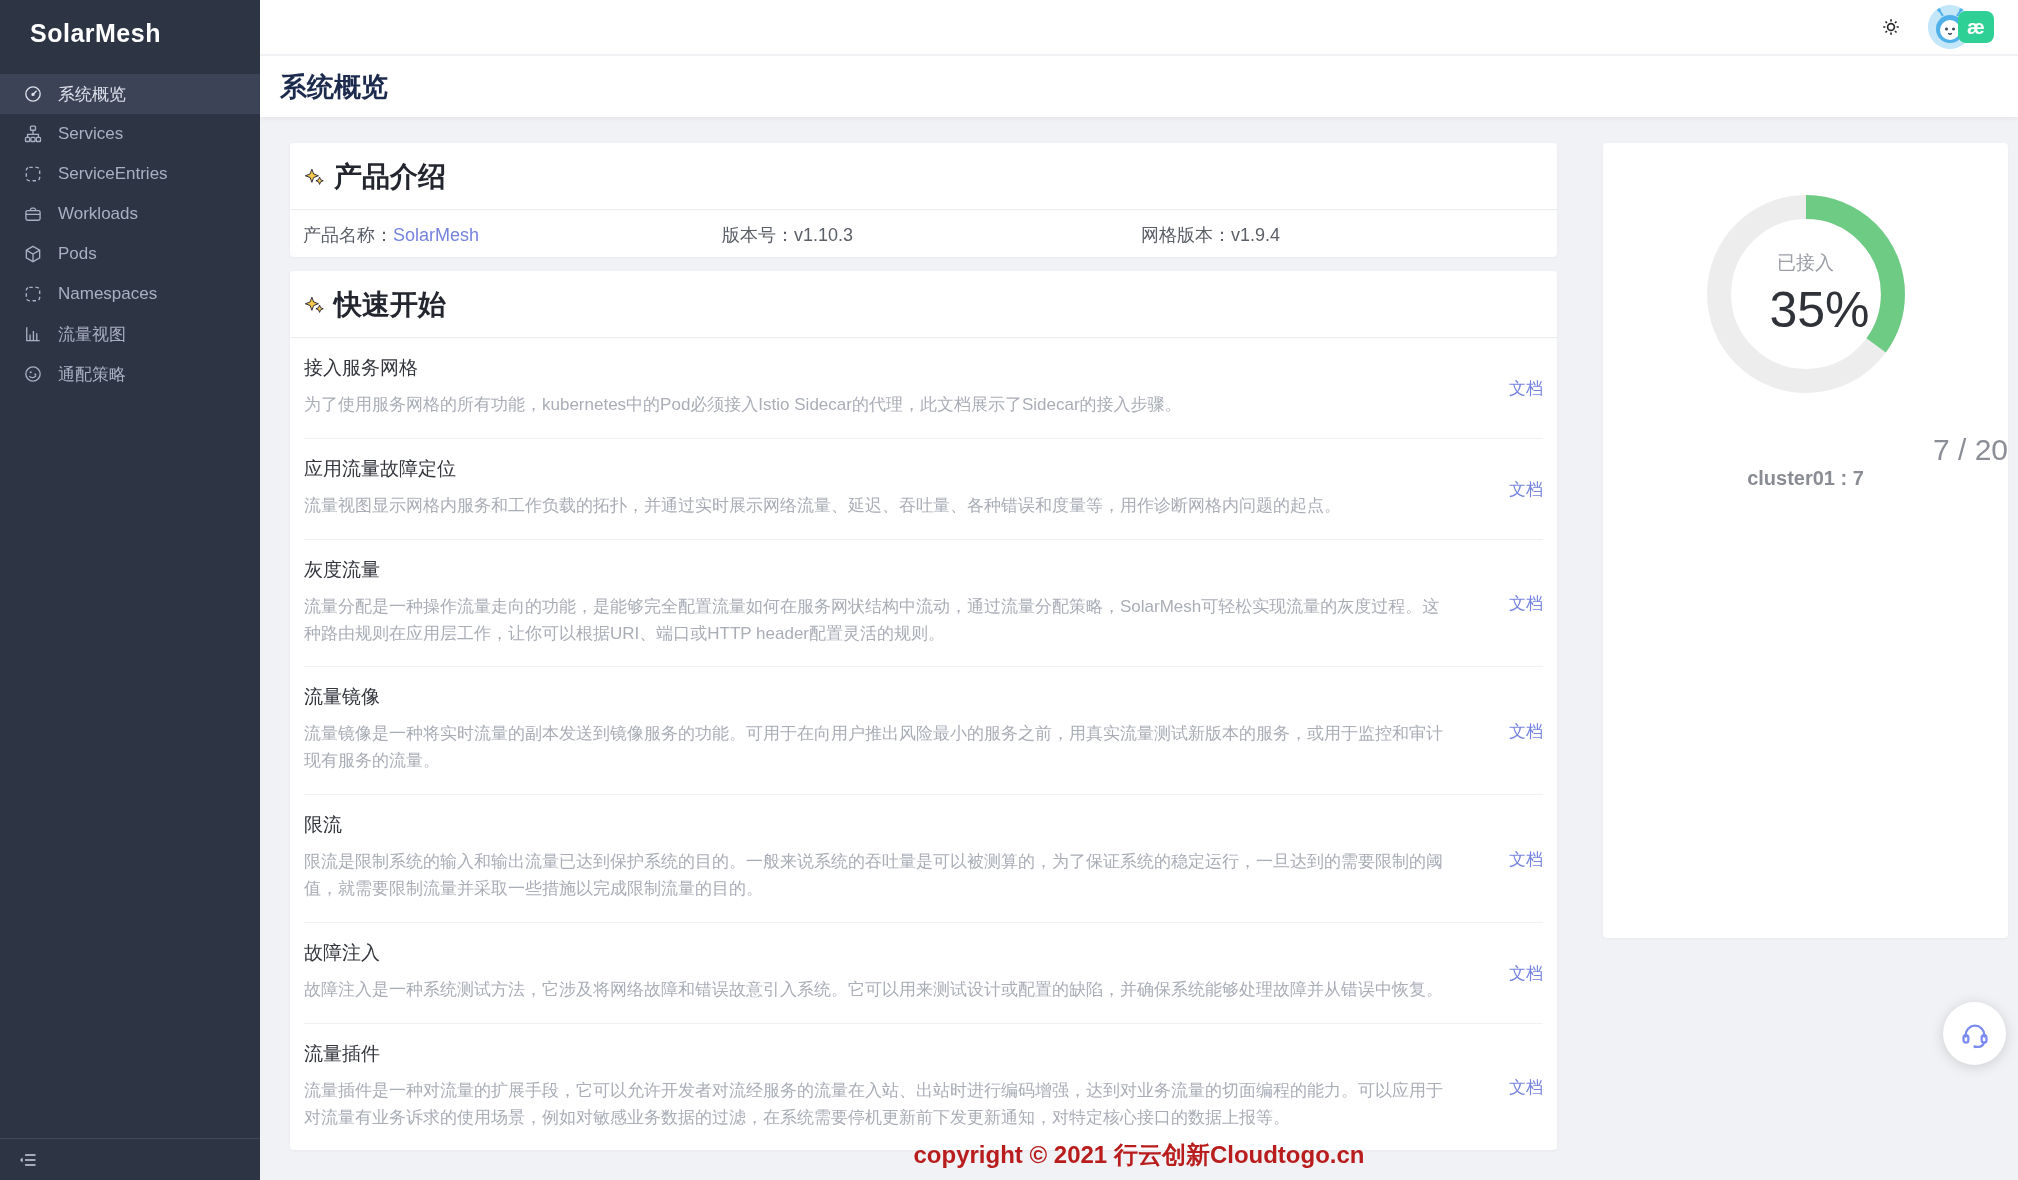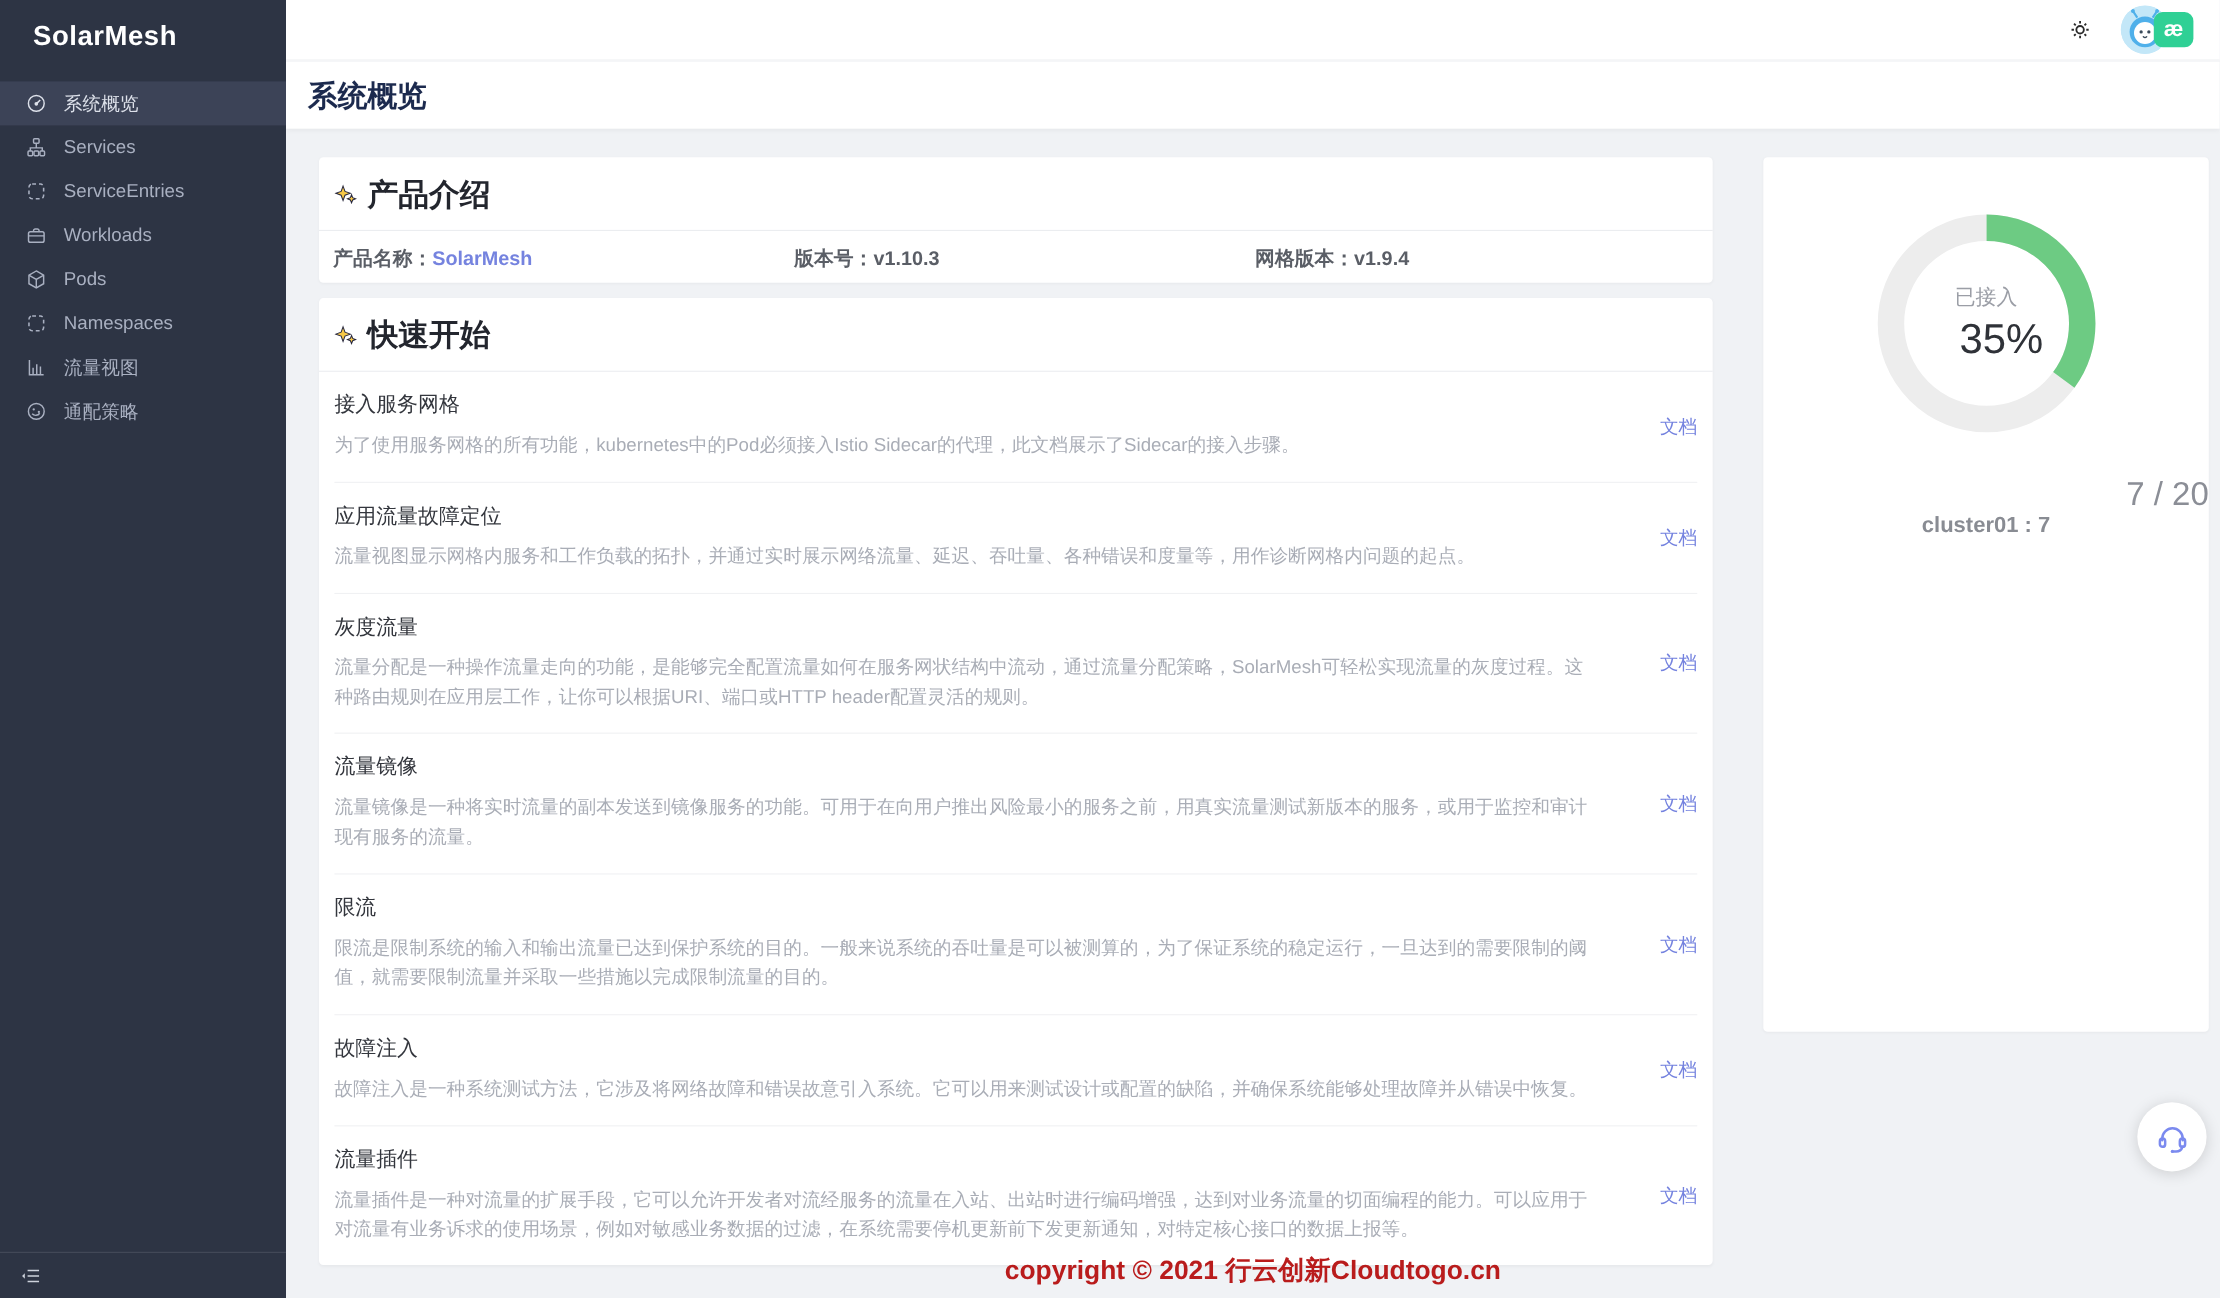--- a/index.html
+++ b/index.html
@@ -25,37 +25,37 @@
   .avatar { width:44px; height:44px; border-radius:50%; overflow:hidden; background:#c3e7f8; flex:none; cursor:pointer; }
   .ae-badge { width:36px; height:32px; margin-left:-14px; border-radius:8px; background:#2fd095; color:#fff; font-size:20px; font-weight:bold; display:flex; align-items:center; justify-content:center; z-index:2; cursor:pointer; }
   .titlebar { position:absolute; left:260px; top:56px; right:0; height:61px; background:#fff; display:flex; align-items:center; padding-left:20px; box-shadow:0 2px 5px rgba(0,0,0,.05); }
   .page-title { font-size:27px; font-weight:bold; color:#1c2a4e; }
   
   .content { position:absolute; left:260px; top:117px; right:0; bottom:0; overflow:hidden; }
   .card { background:#fff; border-radius:4px; box-shadow:0 1px 3px rgba(0,0,0,.04); }
   .card-head { display:flex; align-items:center; gap:9px; padding:15px 14px 13px; border-bottom:1px solid #ebedf0; font-size:28px; font-weight:bold; color:#23262e; }
   .spark { width:21px; height:21px; display:inline-flex; flex:none; }
   .main-col { position:absolute; left:30px; top:26px; width:1267px; }
-  .product-row { position:relative; height:47px; font-size:18px; color:#5a5e66;font-weight:bold; }
+  .product-row { position:relative; height:47px; font-size:18px; color:#5a5e66; }
   .pf { position:absolute; top:13px; white-space:nowrap; }
   .pf0 { left:13px; } .pf1 { left:432px; } .pf2 { left:851px; }
   .link { color:#7583df; text-decoration:none; cursor:pointer; }
   .qs-card { margin-top:14px; }
   .qs-body { padding:0 14px; }
   .qs-item { position:relative; padding:17px 100px 19px 0; border-bottom:1px solid #f0f1f3; }
   .qs-item:last-child { border-bottom:none; }
   .qs-title { font-size:19px; font-weight:normal; color:#33363d; margin:0; }
   .qs-desc { font-size:17px; color:#a9adb6; margin:11px 0 0; line-height:1.58; }
   .doc-link { position:absolute; right:0; top:50%; transform:translateY(-50%); font-size:17px; color:#7583df; text-decoration:none; cursor:pointer; }
   
   .right-card { position:absolute; left:1343px; top:26px; width:405px; height:795px; }
   .donut-wrap { position:relative; width:222px; height:222px; margin:40px auto 0; }
   .donut-center { position:absolute; inset:0; display:flex; flex-direction:column; align-items:center; justify-content:center; gap:5px; }
   .donut-label { font-size:19px; color:#9b9ea6; }
-  .donut-pct { font-size:38px; color:#2f3238;margin-left:28px; }
+  .donut-pct { font-size:50px; color:#2f3238;margin-left:28px; }
   .ratio { text-align:right; margin-top:28px; font-size:30px; color:#8b8e96; }
   .cluster { text-align:center; font-size:20px; font-weight:bold; color:#898c93; }
   
   .footer { position:absolute; left:0; right:0; bottom:9px; text-align:center; font-size:24px; color:#b91c1c;font-weight:bold; }
   .float-btn { position:absolute; left:1943px; top:1002px; width:63px; height:63px; border-radius:50%; background:#fff; box-shadow:0 2px 14px rgba(0,0,0,.15); display:flex; align-items:center; justify-content:center; cursor:pointer; z-index:30; }
 </style>
 </head>
 <body>
 
 <aside class="sidebar">

